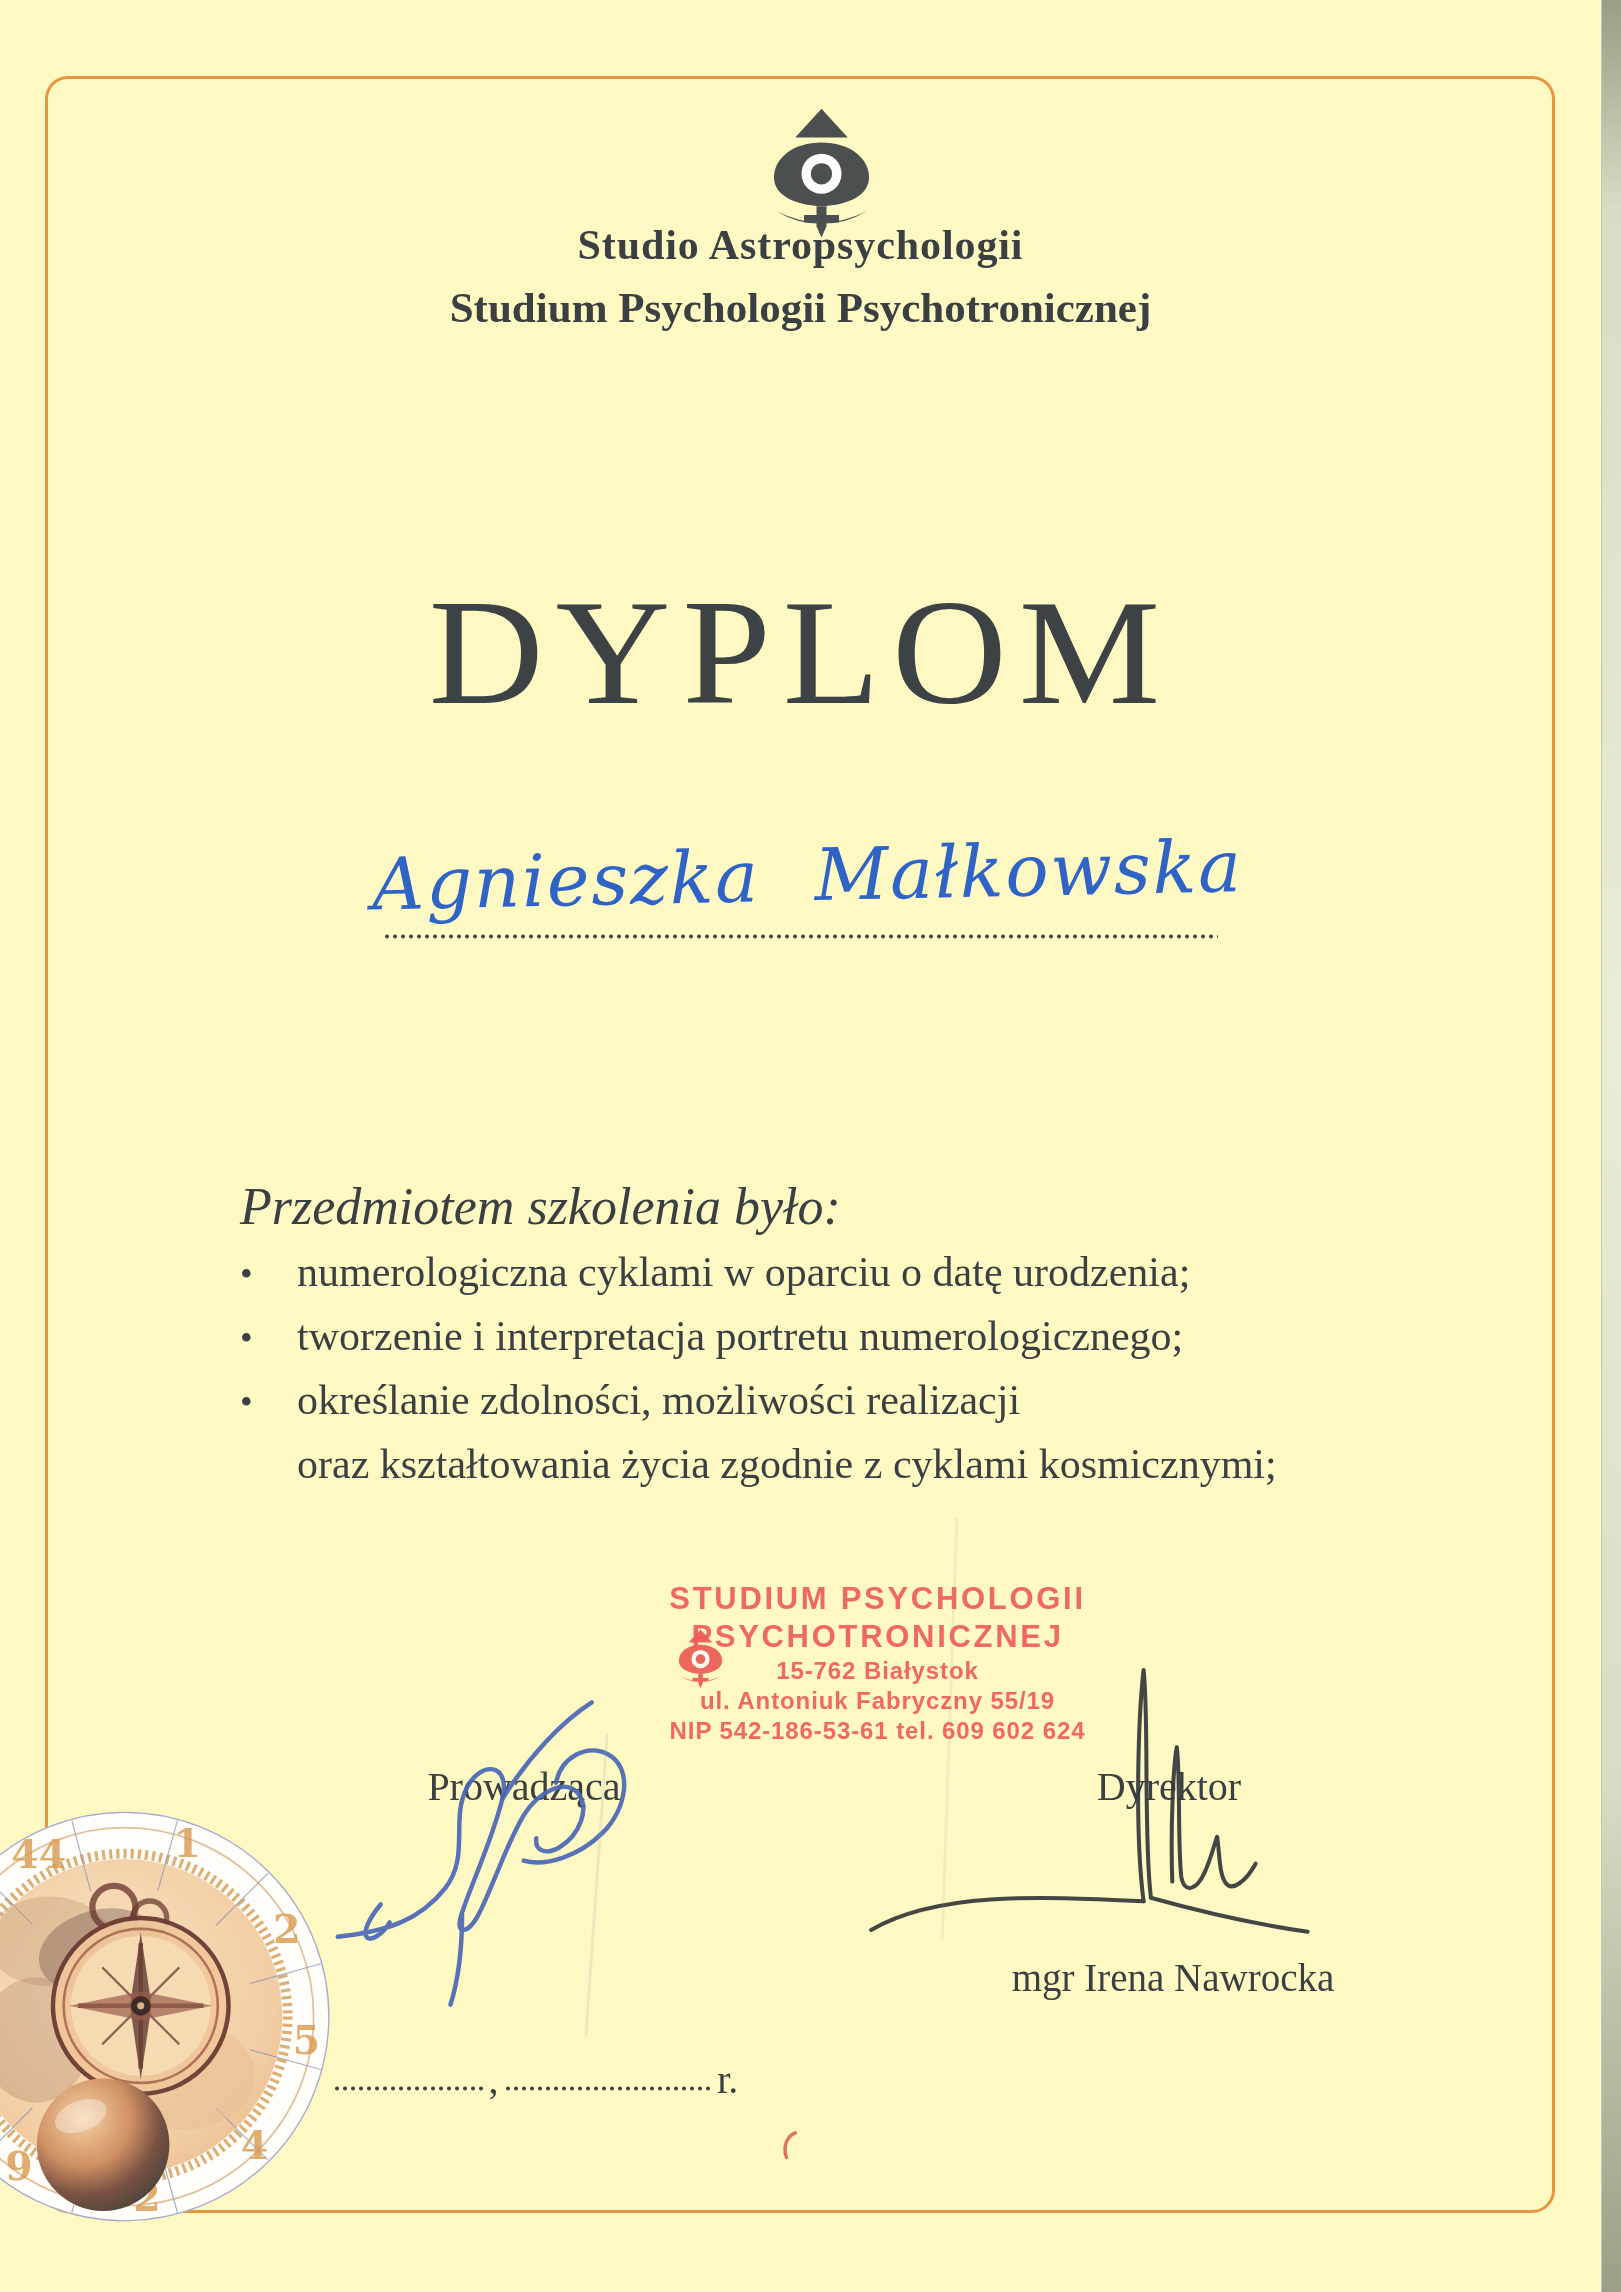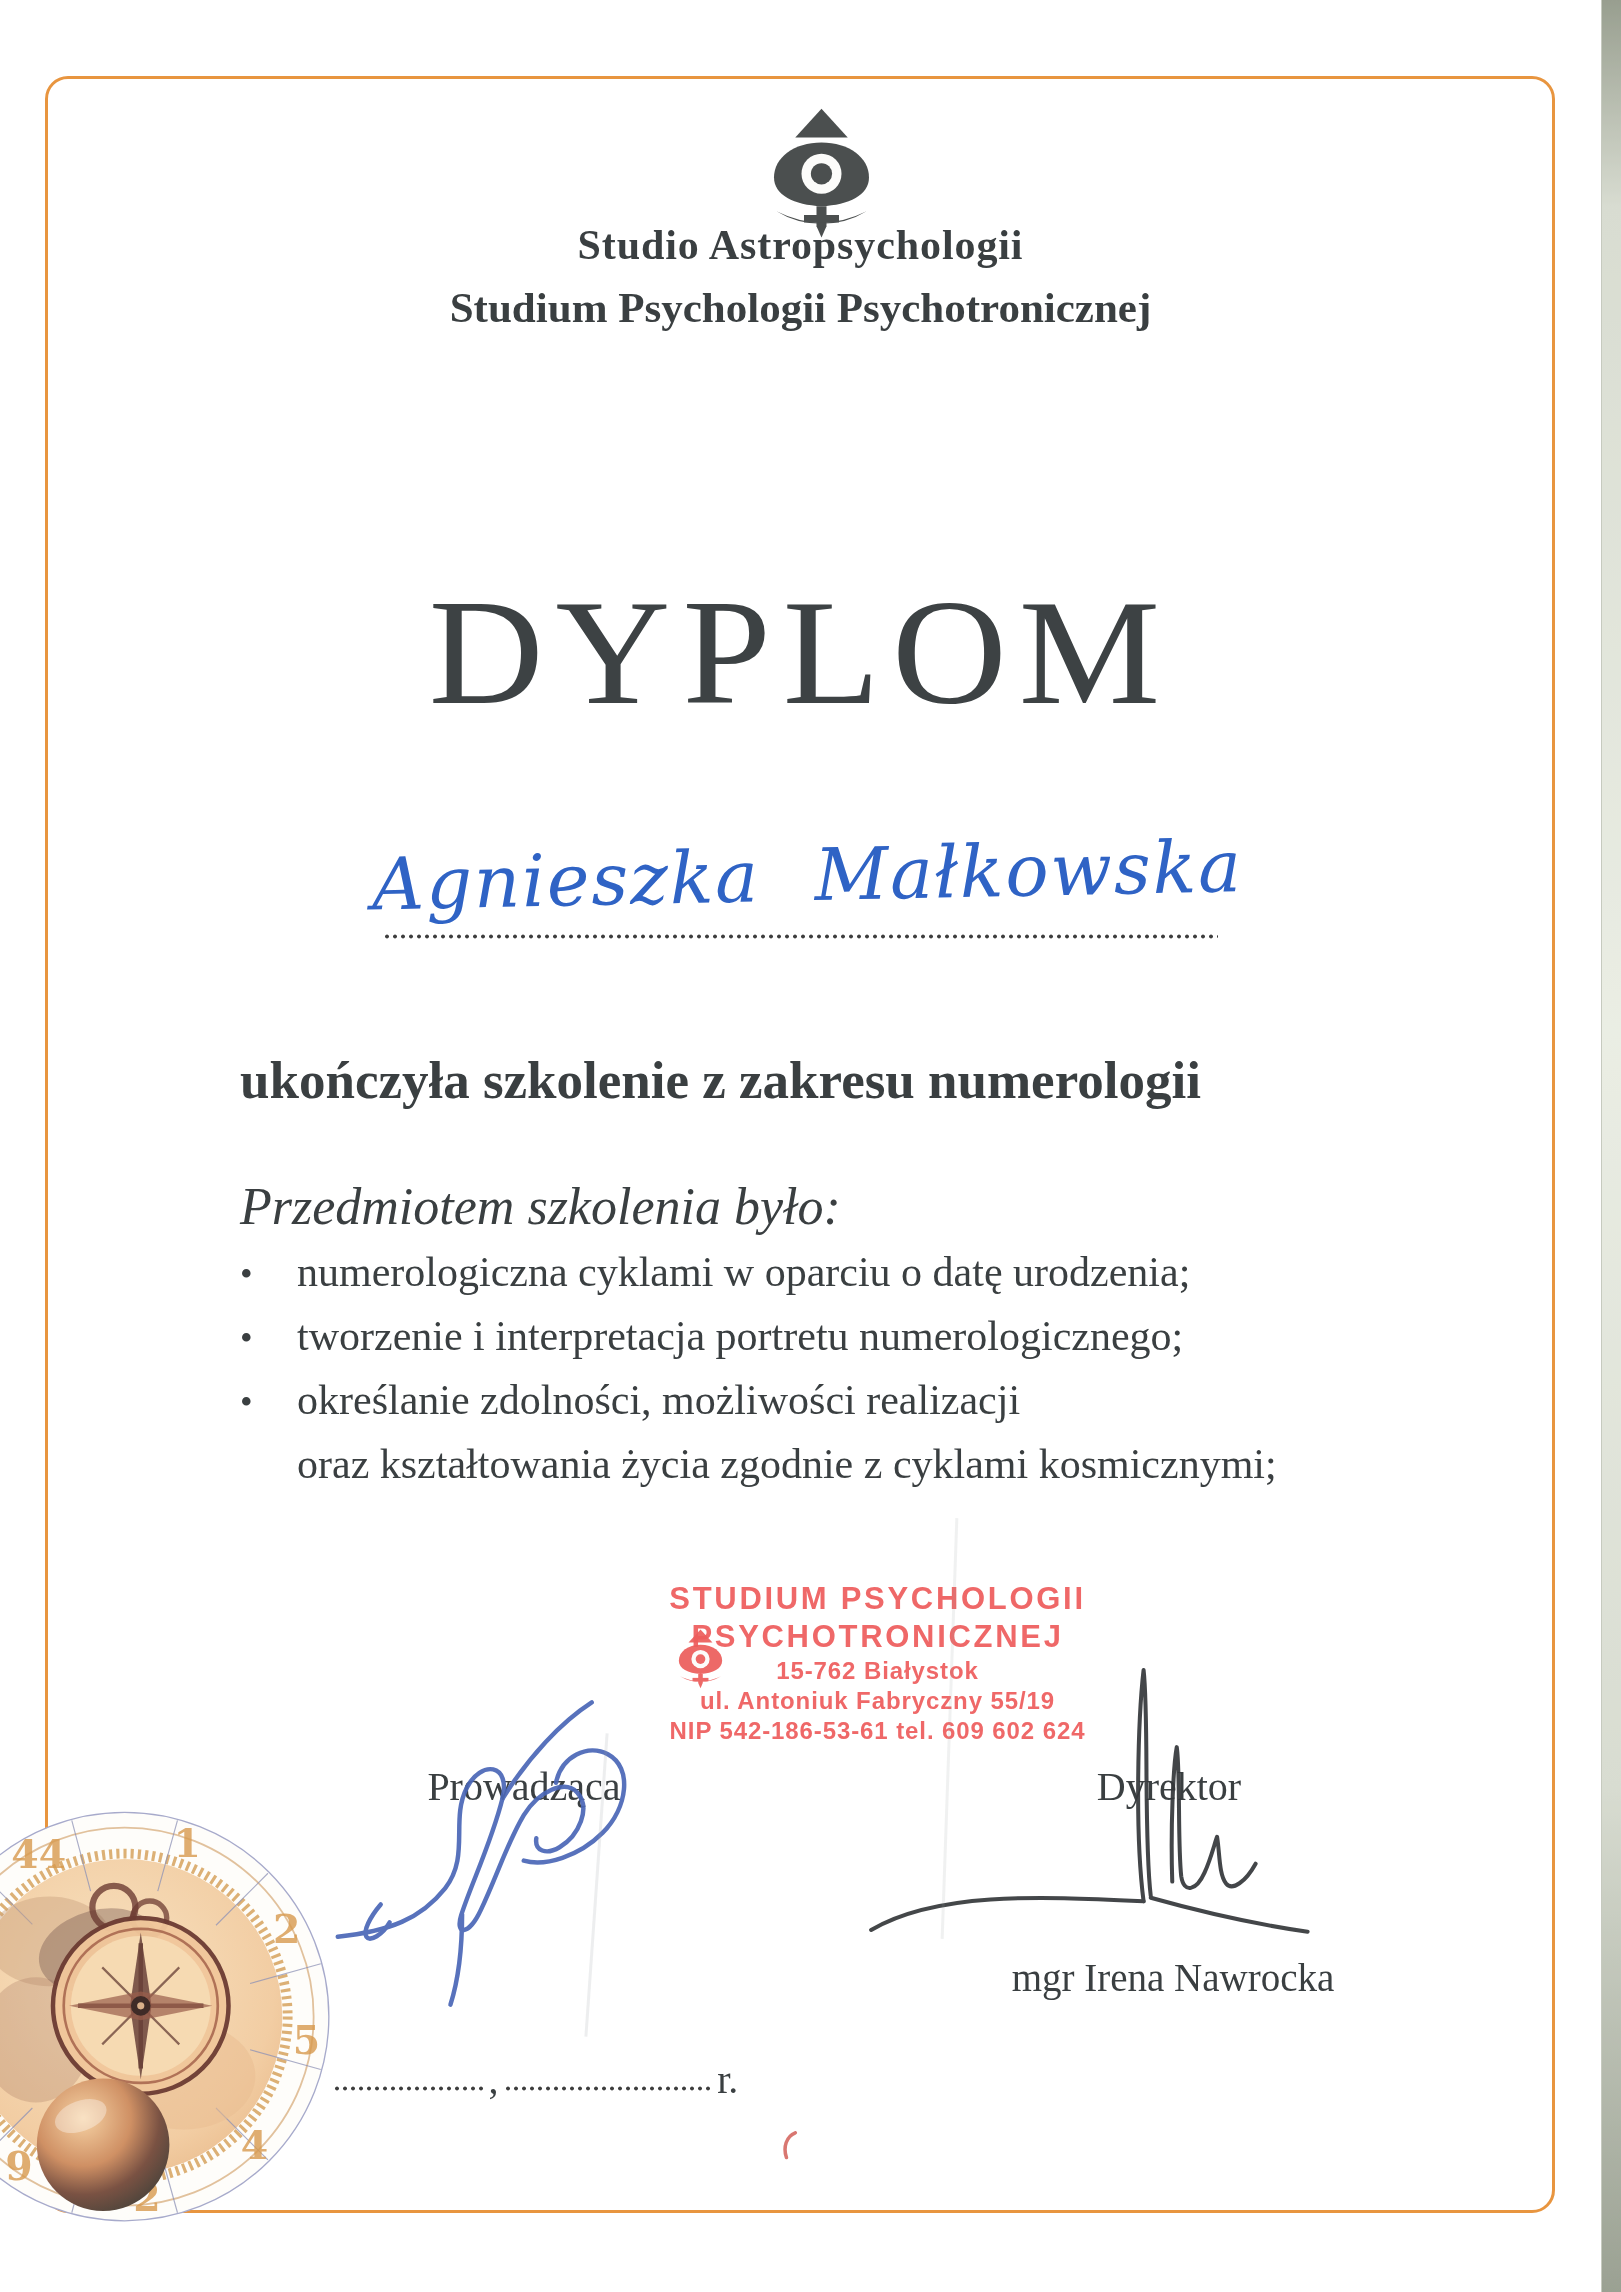--- a/index.html
+++ b/index.html
@@ -1,16 +1,16 @@
 <!DOCTYPE html>
 <html style="font-size:14.3px"><head>
 <meta charset="utf-8">
 <style>
   html,body{margin:0;padding:0;background:#e9e9e6;}
-  #page{position:relative;width:1621px;height:2293px;background:#ffffff;overflow:hidden;
+  #page{position:relative;width:1621px;height:2293px;background:#fef9c3;overflow:hidden;
         font-family:"Liberation Serif",serif;color:#3a3f41;}
   .abs{position:absolute;}
   
   .frame{left:45px;top:76px;width:1504px;height:2131px;border:3.6px solid #e8953f;border-radius:23px;}
   
   .scan-strip{left:1601px;top:0;width:19.7px;height:2293px;opacity:.8;
      background:linear-gradient(180deg,#7f8774 0%,#cfd4c6 9%,#e6eade 45%,#cfd4c6 78%,#828a78 100%);
      border-left:1.8px solid #b9beb0;}
   
   .h-small{left:45px;top:221px;width:1511px;text-align:center;font-size:42px;font-weight:700;letter-spacing:0.9px;}
@@ -72,21 +72,20 @@
   </svg>
 
   <div class="abs h-small">Studio Astropsychologii</div>
   <div class="abs h-big">Studium Psychologii Psychotronicznej</div>
 
   <div class="abs title">DYPLOM</div>
 
   <div class="abs name-script">Agnieszka Małkowska</div>
   <div class="abs dotline name-dots"></div>
 
-  <div class="abs subtitle">ukończyła szkolenie z zakresu numerologii</div>
 
   <div class="abs intro">Przedmiotem szkolenia było:</div>
 
   <div class="abs rows">
     <div class="row">
       <span class="marker">•</span><span>numerologiczna cyklami w oparciu o datę urodzenia;</span>
     </div>
     <div class="row">
       <span class="marker">•</span><span>tworzenie i interpretacja portretu numerologicznego;</span>
     </div>

